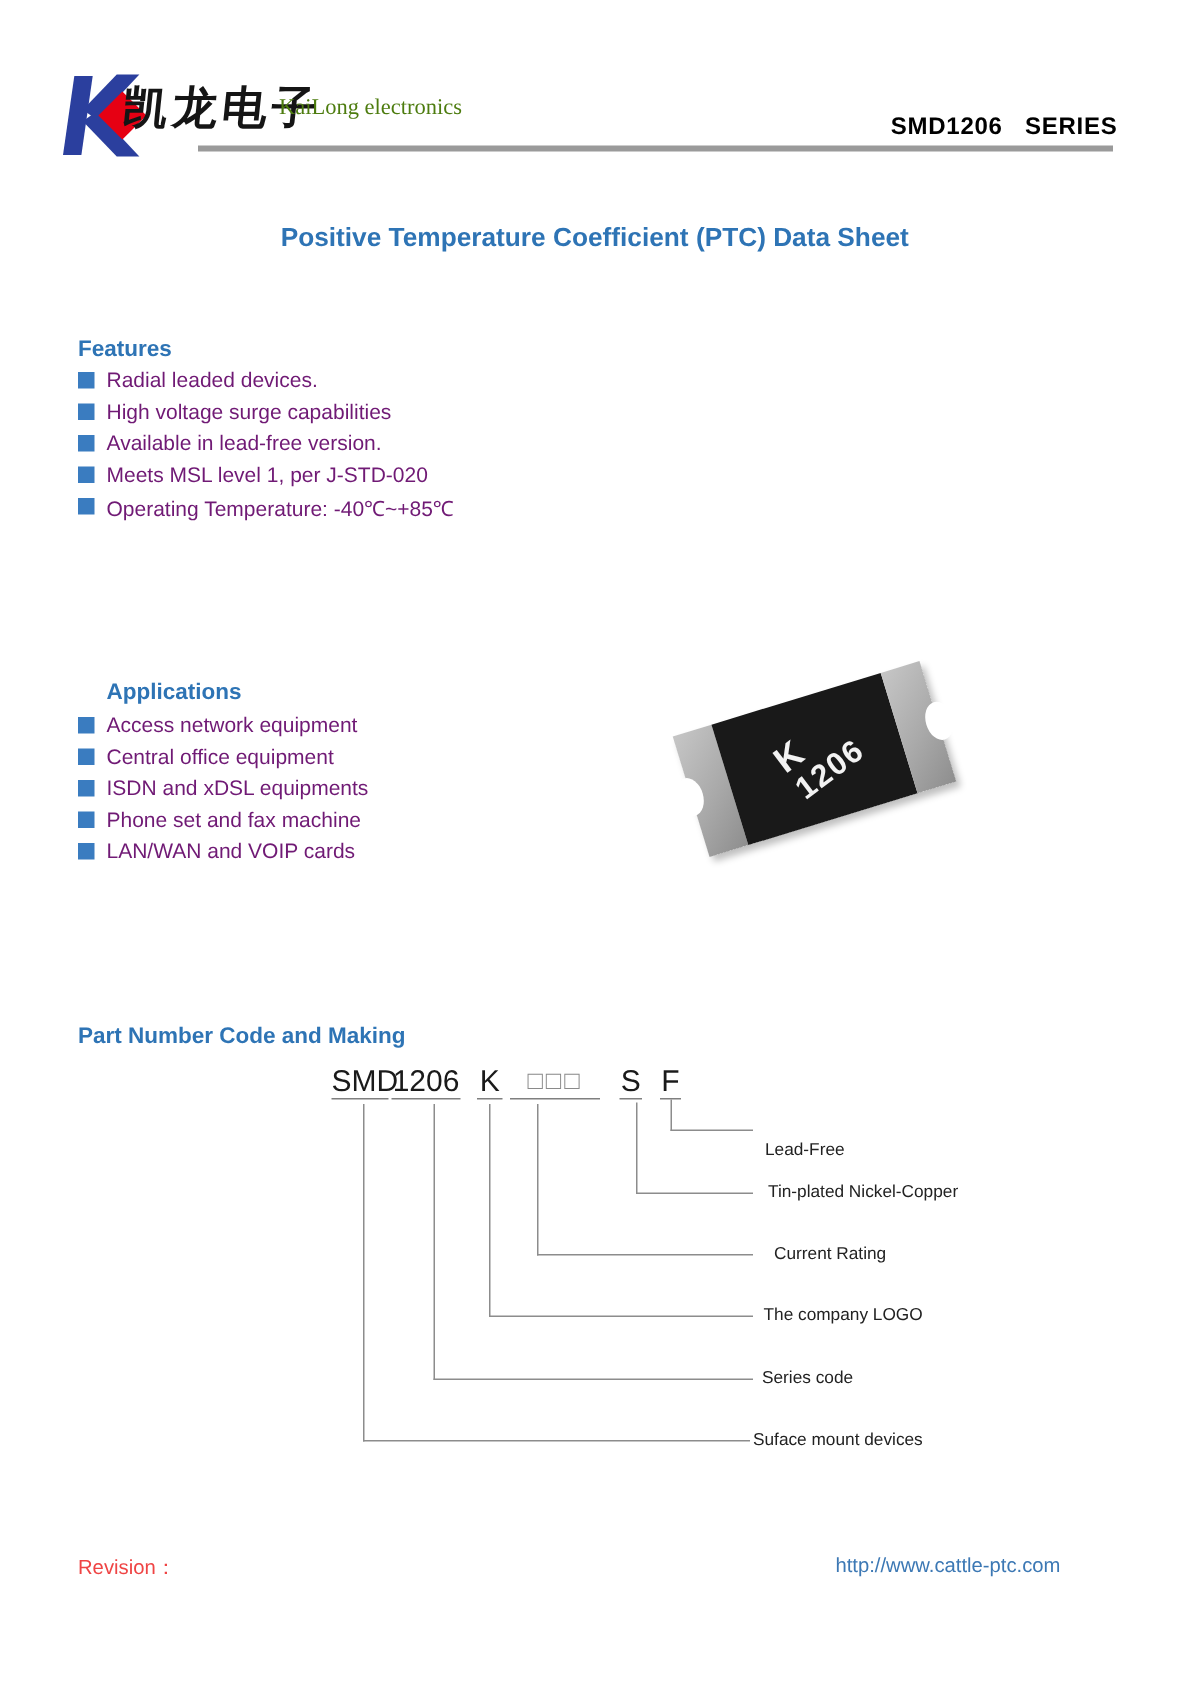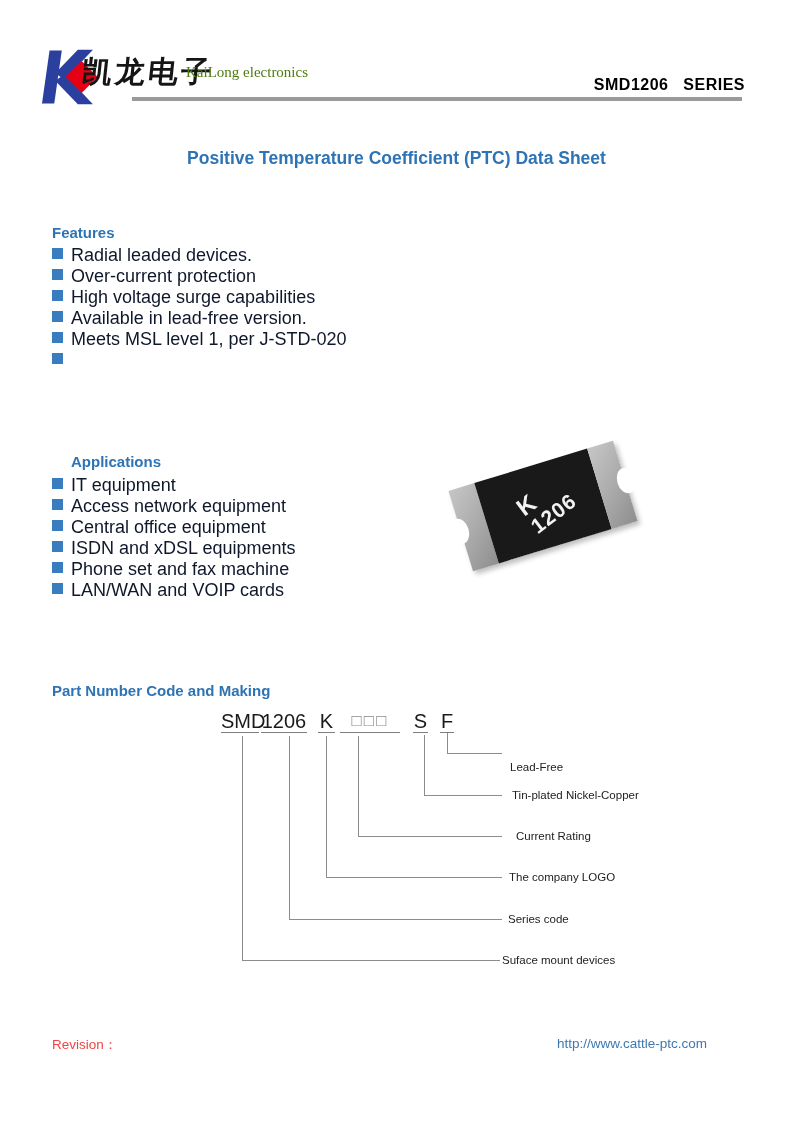--- a/index.html
+++ b/index.html
@@ -28,21 +28,21 @@
     font-size:17.5px;font-weight:bold;color:#2e74b5;
   }
   
   .section-heading{position:absolute;font-size:15px;font-weight:bold;color:#2e74b5;}
   .h-features{left:52px;top:224px;}
   .h-applications{left:52px;top:453px;margin-left:19px;}
   .h-partnumber{left:52px;top:682px;}
   .bullet-list{position:absolute;left:52px;margin:0;padding:0;list-style:none;}
   .l-features{top:245px;}
   .l-applications{top:475px;}
-  .bullet-list li{display:flex;align-items:flex-start;height:21px;font-size:18px;color:#0f172a;}
+  .bullet-list li{display:flex;align-items:flex-start;height:21px;font-size:14px;color:#701a75;}
   .sq-bullet{flex:0 0 auto;width:11px;height:11px;background:#3a7cc0;margin:3px 8px 0 0;}
   
   .chip-wrap{position:absolute;left:443px;top:446px;width:200px;height:122px;}
   .chip{
     position:absolute;left:14px;top:18px;width:172px;height:84px;
     transform:rotate(-17deg);display:flex;box-shadow:2px 4px 5px rgba(0,0,0,.25);
   }
   .chip-cap{flex:0 0 27px;background:linear-gradient(135deg,#c6c6c6 0%,#a9a9a9 55%,#8e8e8e 100%);position:relative;}
   .chip-cap::after{
     content:"";position:absolute;width:18px;height:26px;background:#fff;border-radius:50%;
@@ -90,45 +90,38 @@
   <div class="doc-title">Positive Temperature Coefficient (PTC) Data Sheet</div>
 
   <div class="section-heading h-features">Features</div>
   <ul class="bullet-list l-features">
     <li>
         <span class="sq-bullet"></span>
         <span>Radial leaded devices.</span>
       </li>
     <li>
         <span class="sq-bullet"></span>
-        <span>Over-current protection</span>
-      </li>
-    <li>
-        <span class="sq-bullet"></span>
         <span>High voltage surge capabilities</span>
       </li>
     <li>
         <span class="sq-bullet"></span>
         <span>Available in lead-free version.</span>
       </li>
     <li>
         <span class="sq-bullet"></span>
         <span>Meets MSL level 1, per J-STD-020</span>
       </li>
     <li>
         <span class="sq-bullet"></span>
+        <span>Operating Temperature: -40℃~+85℃</span>
       </li>
   </ul>
 
   <div class="section-heading h-applications">Applications</div>
   <ul class="bullet-list l-applications">
-    <li>
-        <span class="sq-bullet"></span>
-        <span>IT equipment</span>
-      </li>
     <li>
         <span class="sq-bullet"></span>
         <span>Access network equipment</span>
       </li>
     <li>
         <span class="sq-bullet"></span>
         <span>Central office equipment</span>
       </li>
     <li>
         <span class="sq-bullet"></span>

